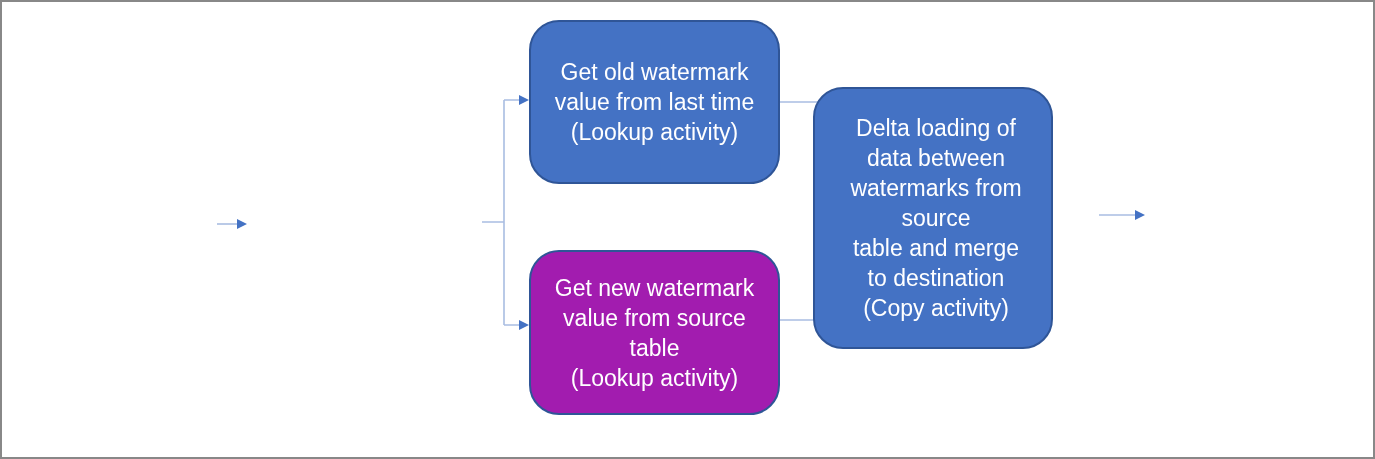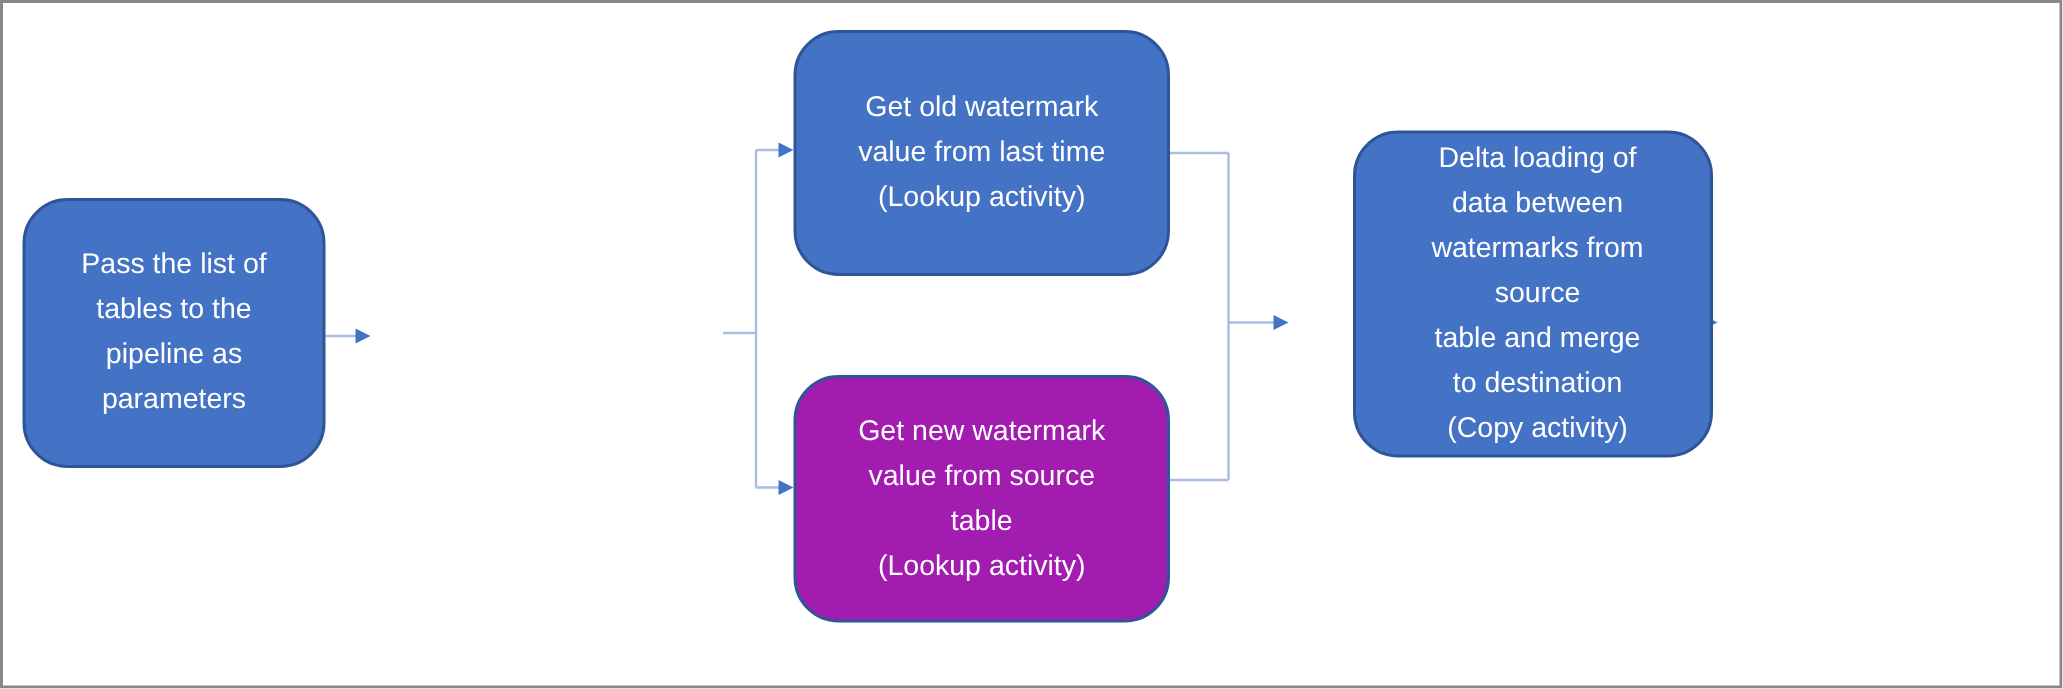--- a/index.html
+++ b/index.html
@@ -21,30 +21,30 @@
     position: absolute;
     box-sizing: border-box;
     background: #4472C4;
     border: 2px solid #2F5597;
     border-radius: 30px;
     color: #ffffff;
     display: flex;
     align-items: center;
     justify-content: center;
     text-align: center;
-    font-size: 19px;
+    font-size: 23px;
     line-height: 30px;
     white-space: pre-line;
     padding: 4px 6px;
   }
   #node-pass-list   { left: 13px;   top: 130px; width: 202px; height: 180px; }
   #node-foreach     { left: 245px;  top: 122px; width: 235px; height: 196px; }
   #node-old-wm      { left: 527px;  top: 18px;  width: 251px; height: 164px; }
   #node-new-wm      { left: 527px;  top: 248px; width: 251px; height: 165px; }
-  #node-delta-load  { left: 900px;  top: 85px;  width: 240px; height: 218px; padding-left: 12px; }
+  #node-delta-load  { left: 811px;  top: 85px;  width: 240px; height: 262px; padding-left: 12px; }
   #node-update-wm   { left: 1143px; top: 80px;  width: 217px; height: 268px; }
   svg.connectors {
     position: absolute;
     left: 0; top: 0;
     width: 1375px;
     height: 459px;
     pointer-events: none;
   }
   .connector-line {
     fill: none;
@@ -65,24 +65,20 @@
     <polygon class="connector-arrow" points="527,98 517,93 517,103" fill="#4472C4"></polygon>
     <polygon class="connector-arrow" points="527,323 517,318 517,328" fill="#4472C4"></polygon>
 
     <path class="connector-line" d="M778,100 H817 M778,318 H817 M817,100 V318 M817,213 H849" stroke="#A9BDE2"></path>
     <polygon class="connector-arrow" points="857,213 847,208 847,218" fill="#4472C4"></polygon>
 
     <path class="connector-line" d="M1097,213 H1135" stroke="#A9BDE2"></path>
     <polygon class="connector-arrow" points="1143,213 1133,208 1133,218" fill="#4472C4"></polygon>
   </svg>
 
-  <div class="node" id="node-pass-list" style="background: rgb(68, 114, 196); border-color: rgb(47, 85, 151); color: rgb(255, 255, 255);">Pass the list of
-tables to the
-pipeline as
-parameters</div>
 
 
   <div class="node" id="node-old-wm" style="background: rgb(68, 114, 196); border-color: rgb(47, 85, 151); color: rgb(255, 255, 255);">Get old watermark
 value from last time
 (Lookup activity)</div>
 
   <div class="node" id="node-new-wm" style="background: #a21caf; border-color: rgb(47, 85, 151); color: rgb(255, 255, 255);">Get new watermark
 value from source
 table
 (Lookup activity)</div>

